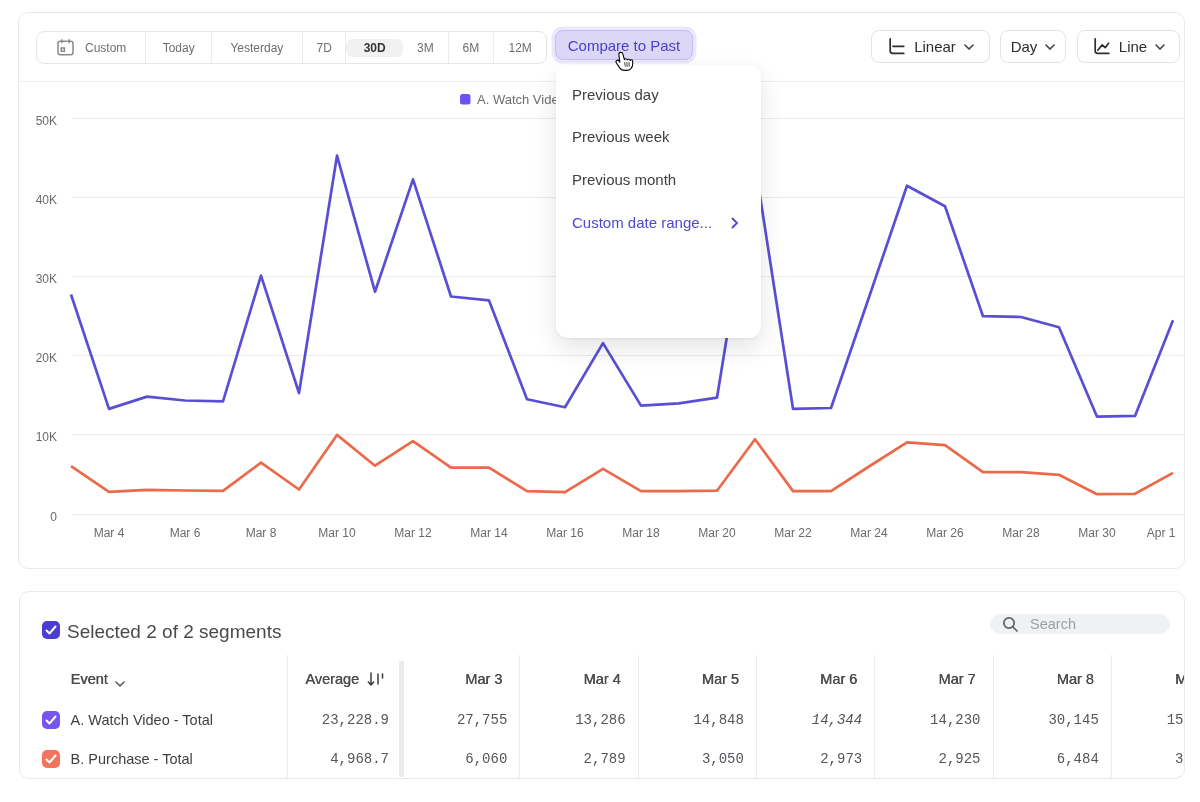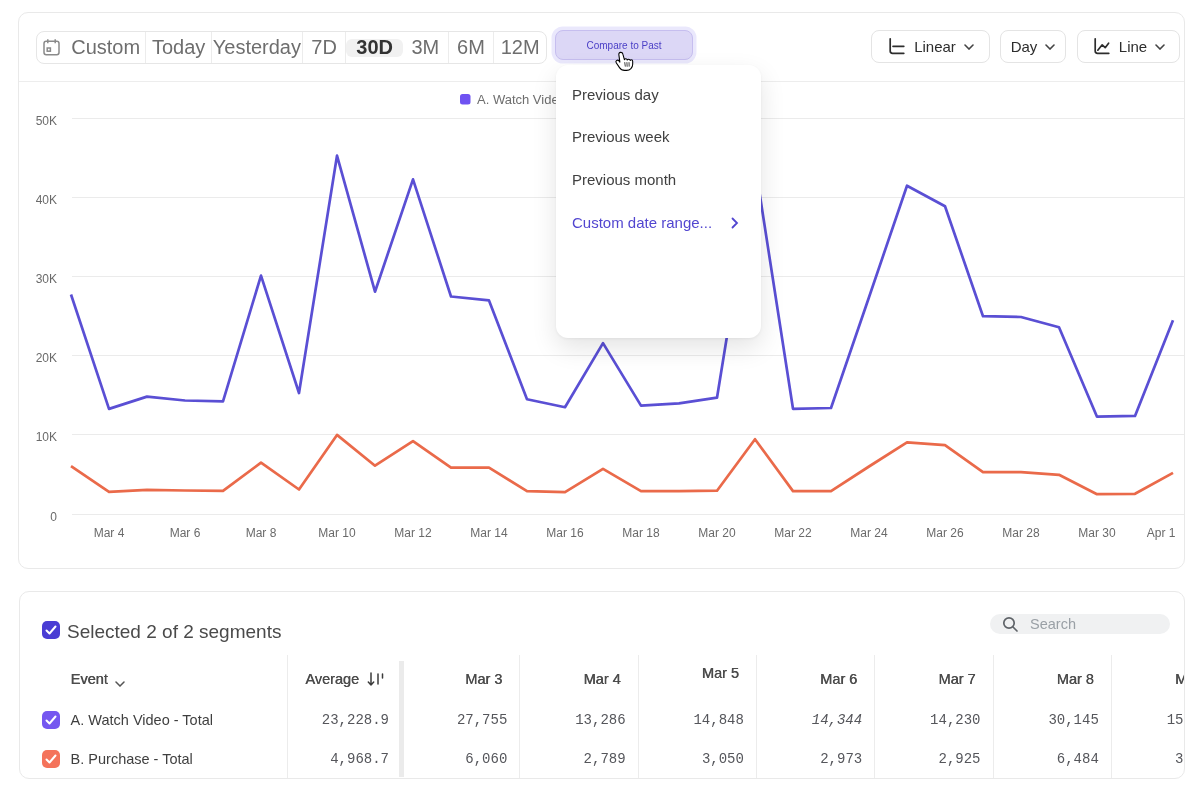--- a/index.html
+++ b/index.html
@@ -1,19 +1,19 @@
 <!DOCTYPE html>
 <html><head>
 <meta charset="utf-8">
 <style>
   * { margin:0; padding:0; box-sizing:border-box; }
   html,body { width:1200px; height:802px; background:#fff; font-family:"Liberation Sans", sans-serif; overflow:hidden; }
   .abs { position:absolute; }
   .card { position:absolute; background:#fff; border:1px solid #e9e9e9; border-radius:10px; }
-  .seg { position:absolute; left:36px; top:31px; height:33px; display:flex; border:1px solid #e6e6e6; border-radius:8px; color:#6e6e6e; font-size:20px; }
+  .seg { position:absolute; left:36px; top:31px; height:33px; display:flex; border:1px solid #e6e6e6; border-radius:8px; color:#6e6e6e; font-size:12px; }
   .seg .cell { display:flex; align-items:center; justify-content:center; border-right:1px solid #ececec; height:100%; }
   .seg .cell:last-child { border-right:none; }
   .btn { position:absolute; top:30px; height:33px; border:1px solid #e4e4e4; border-radius:8px; display:flex; align-items:center; justify-content:center; gap:8px; color:#2d2d2d; font-size:15px; font-weight:500; background:#fff;margin-left:12px; }
   .chev { width:10px; height:6px; }
   .menu { position:absolute; left:556px; top:65px; width:205px; height:273px; background:#fff; border-radius:12px; box-shadow:0 1px 3px rgba(0,0,0,0.05), 0 10px 26px rgba(0,0,0,0.11); padding-top:8px; z-index:30; }
   .menu .item { height:42.6px; display:flex; align-items:center; padding-left:16px; font-size:15px; color:#404040; }
   .vline { position:absolute; top:654px; width:1px; height:123px; background:#ececec; }
   .cb { position:absolute; width:18px; height:18px; border-radius:5px; }
   .num { position:absolute; font-family:"Liberation Mono", monospace; font-size:14px; color:#55565b; transform:translate(-100%,-50%); white-space:pre; }
   .hdr { position:absolute; font-size:14.5px; font-weight:normal; color:#4c4c4c; text-shadow:0.4px 0 0 #4c4c4c; transform:translate(-100%,-50%); white-space:pre; }
@@ -83,21 +83,21 @@
   <div class="cell" style="width:91px;">Yesterday</div>
   <div class="cell" style="width:43.5px;">7D</div>
   <div class="cell" style="width:56.6px; border-right:none; padding:0;">
       <div style="background:#f1f1f1; border-radius:6px; width:100%; height:18px; margin:0; display:flex; align-items:center; justify-content:center; font-weight:700; color:#333;">30D</div>
     </div>
   <div class="cell" style="width:45.7px;">3M</div>
   <div class="cell" style="width:45.5px;">6M</div>
   <div class="cell" style="width:52px;">12M</div>
 </div>
 
-<div class="abs" style="left:555px; top:30px; width:138px; height:30px; background:#dcd7f6; border:1px solid #c6beef; border-radius:8px; box-shadow:0 0 0 3.5px rgba(133,119,236,0.17); display:flex; align-items:center; justify-content:center; color:#4a3fc6; font-size:10px; font-weight:500; z-index:10;">Compare to Past</div>
+<div class="abs" style="left:555px; top:30px; width:138px; height:30px; background:#dcd7f6; border:1px solid #c6beef; border-radius:8px; box-shadow:0 0 0 3.5px rgba(133,119,236,0.17); display:flex; align-items:center; justify-content:center; color:#4a3fc6; font-size:15px; font-weight:500; z-index:10;">Compare to Past</div>
 
 <div class="btn" style="left:859px; width:119px;">
   <svg width="19" height="19" viewBox="0 0 19 19" fill="none" stroke="#2d2d2d" stroke-width="1.7" stroke-linecap="round">
     <path d="M3.2 1.8 V14 Q3.2 16.3 5.5 16.3 H16.8"></path>
     <path d="M6 9.3 H16.8"></path>
   </svg>
   <span>Linear</span>
   <svg class="chev" viewBox="0 0 10 6" fill="none" stroke="#444" stroke-width="1.6" stroke-linecap="round">
       <path d="M1 1 L5 5 L9 1"></path>
     </svg>
@@ -172,21 +172,21 @@
   <div class="hdr" style="left:339px; top:87px;">Average</div>
   <div class="abs" style="left:347px; top:79px;">
     <svg width="19" height="17" viewBox="0 0 19 17" fill="none" stroke="#3b3b3b" stroke-width="1.5" stroke-linecap="round">
       <path d="M4 2 v12 M4 14 l-2.7-3 M4 14 l2.7-3"></path>
       <path d="M11 3 v10"></path>
       <path d="M15.5 3 v4"></path>
     </svg>
   </div>
   <div class="hdr" style="left:482.3px; top:87px;">Mar 3</div>
   <div class="hdr" style="left:600.6px; top:87px;">Mar 4</div>
-  <div class="hdr" style="left:718.9px; top:81px;">Mar 5</div>
+  <div class="hdr" style="left:718.9px; top:87px;">Mar 5</div>
   <div class="hdr" style="left:837.2px; top:87px;">Mar 6</div>
   <div class="hdr" style="left:955.5px; top:87px;">Mar 7</div>
   <div class="hdr" style="left:1073.8px; top:87px;">Mar 8</div>
   <div class="hdr" style="left:1192.1px; top:87px;">Mar 9</div>
 
   <div class="cb" style="left:21.5px; top:119px; background:#7557f0;">
     <svg width="18" height="18" viewBox="0 0 18 18" fill="none" stroke="#fff" stroke-width="2" stroke-linecap="round" stroke-linejoin="round">
         <path d="M4.5 9.5 L7.5 12.5 L13.5 5.5"></path>
       </svg>
   </div>

